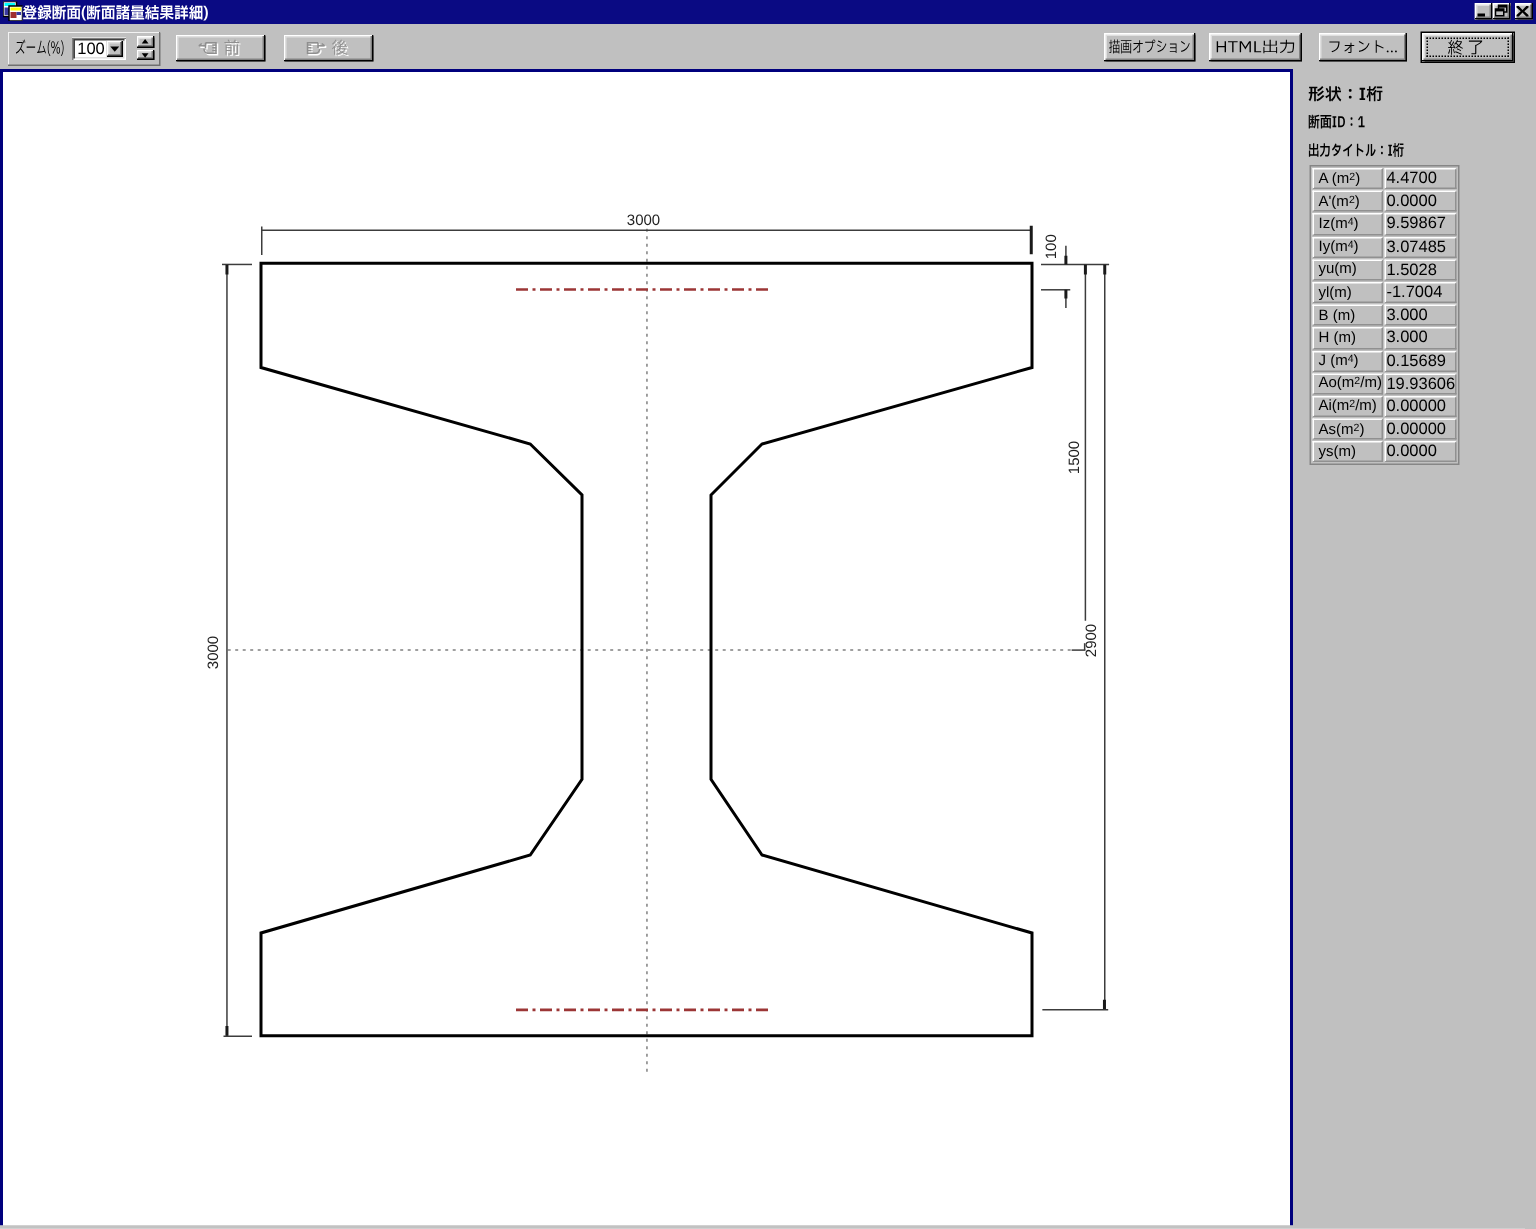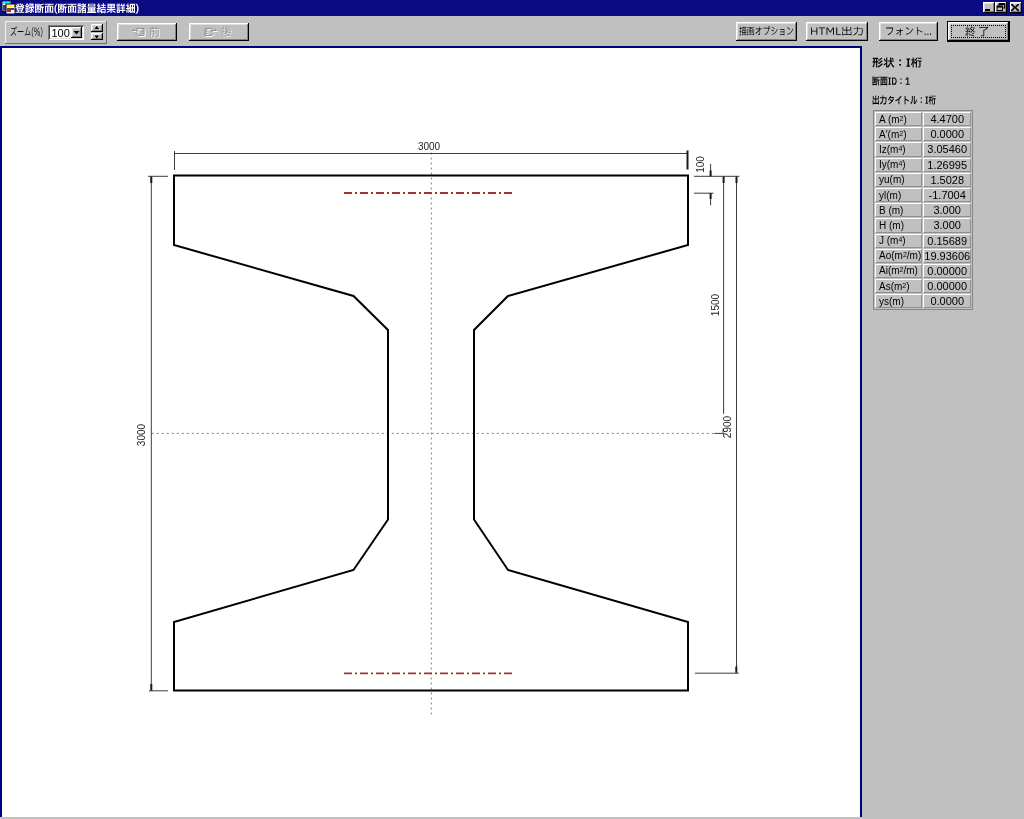--- a/index.html
+++ b/index.html
@@ -155,40 +155,40 @@
       <path d="M8.1 -1.0V-3.5H9.2V0.7H8.1V0.1H1.9V0.7H0.8V-3.5H1.9V-1.0H4.4V-4.2H1.1V-7.8H2.2V-5.2H4.4V-8.3H5.5V-5.2H7.8V-7.8H8.9V-4.2H5.5V-1.0Z M14.9 -6.5H19.1V-5.9Q19.1 -2.4 18.7 -1.0Q18.6 -0.1 18.1 0.2Q17.6 0.6 16.6 0.6H15.2L14.9 -0.6H16.4Q17.0 -0.6 17.2 -0.7Q17.5 -0.9 17.6 -1.3Q17.7 -1.8 17.8 -2.8Q17.9 -3.8 17.9 -4.9V-5.5H14.9Q14.8 -4.0 14.5 -2.9Q14.1 -1.8 13.4 -0.9Q12.6 -0.0 11.2 0.8L10.5 -0.2Q11.7 -0.9 12.4 -1.7Q13.1 -2.4 13.4 -3.3Q13.7 -4.2 13.7 -5.5H10.7V-6.5H13.8V-8.3H14.9Z M28.8 -6.8Q28.7 -4.0 27.1 -2.2Q25.5 -0.3 22.8 0.4L22.2 -0.7Q24.3 -1.2 25.6 -2.3Q24.6 -3.2 23.5 -3.9L24.2 -4.7Q25.3 -4.1 26.4 -3.2Q27.2 -4.2 27.5 -5.7H24.1Q23.6 -5.1 23.1 -4.5Q22.5 -4.0 21.8 -3.4L21.0 -4.3Q22.1 -5.1 22.8 -6.0Q23.5 -7.0 24.0 -8.1L25.1 -7.8Q24.9 -7.2 24.7 -6.8Z M38.9 -7.1Q37.6 -5.9 36.1 -4.8V0.4H34.9V-4.1Q33.2 -3.2 31.3 -2.6L30.8 -3.7Q32.9 -4.3 34.8 -5.4Q36.7 -6.6 38.1 -8.0Z M48.3 -2.1Q47.2 -2.7 46.1 -3.2Q45.0 -3.6 44.2 -3.9V0.4H43.0V-7.9H44.2V-5.2Q45.1 -4.9 46.4 -4.3Q47.6 -3.8 48.8 -3.2Z M59.5 -3.8Q59.1 -2.4 58.2 -1.3Q57.4 -0.2 56.2 0.2H55.2V-7.8H56.4V-1.1Q57.0 -1.6 57.5 -2.3Q58.1 -3.1 58.5 -4.4ZM52.6 -7.7H53.8V-4.8Q53.8 -2.8 53.2 -1.6Q52.6 -0.4 51.5 0.4L50.7 -0.6Q51.7 -1.3 52.1 -2.2Q52.6 -3.2 52.6 -4.7Z M64.2 -5.7V-5.9Q64.2 -6.2 64.4 -6.4Q64.6 -6.6 65.0 -6.6Q65.4 -6.6 65.6 -6.4Q65.8 -6.2 65.8 -5.9V-5.7Q65.8 -5.4 65.6 -5.2Q65.4 -5.0 65.0 -5.0Q64.6 -5.0 64.4 -5.2Q64.2 -5.4 64.2 -5.7ZM64.2 -1.7V-1.8Q64.2 -2.2 64.4 -2.4Q64.6 -2.6 65.0 -2.6Q65.4 -2.6 65.6 -2.4Q65.8 -2.2 65.8 -1.8V-1.7Q65.8 -1.3 65.6 -1.1Q65.4 -0.9 65.0 -0.9Q64.6 -0.9 64.4 -1.1Q64.2 -1.3 64.2 -1.7Z M73.8 0.0H70.6V-1.1H71.5V-6.3H70.6V-7.3H73.8V-6.3H72.9V-1.1H73.8Z M80.6 -5.8Q80.2 -5.0 79.9 -4.5V0.8H79.0V-3.3Q78.6 -2.9 78.3 -2.6L78.0 -3.2L77.5 -2.8L77.1 -4.2Q77.1 -4.2 77.1 -4.2Q77.0 -4.2 77.0 -4.1V0.8H76.1V-3.7H76.0Q76.0 -3.0 75.8 -2.4Q75.6 -1.9 75.2 -1.3L74.7 -2.3Q75.3 -3.2 75.6 -4.0Q75.9 -4.8 76.0 -5.7H74.9V-6.7H76.1V-8.4H77.0V-6.7H78.1V-6.4Q79.0 -7.3 79.6 -8.5L80.4 -8.1Q80.1 -7.3 79.5 -6.6Q79.0 -5.9 78.4 -5.4L78.1 -6.0V-5.7H77.0V-4.7H77.1L77.3 -4.8Q77.5 -4.9 77.6 -4.9Q77.7 -4.9 77.8 -4.7L78.1 -3.7Q78.6 -4.2 79.0 -4.9Q79.5 -5.5 79.8 -6.2ZM80.7 -8.1H83.9V-7.2H80.7ZM84.1 -5.6V-4.6H83.1V-0.4Q83.1 0.1 82.8 0.4Q82.6 0.7 82.1 0.7H81.1L80.9 -0.3H82.0V-4.6H80.5V-5.6Z" fill="#000"></path>
     </svg>
   </div>
 <style>
 #tbl{position:absolute;left:873px;top:110px;border-collapse:separate;border-spacing:1px;
  background:#c0c0c0;border:1px solid #868686;}
 #tbl td{height:14.2px;font:10px "Liberation Sans";color:#000;background:#c0c0c0;
  border-top:1px solid #fff;border-left:1px solid #fff;border-bottom:1px solid #909090;border-right:1px solid #909090;
  padding:0}
 #tbl td.lab{width:44px;padding-left:3px}
-#tbl td.val{width:45px;text-align:center;font-size:11px}
+#tbl td.val{width:45px;font-size:11px}
 #tbl sup{font-size:7px;vertical-align:2px;letter-spacing:0}
 </style>
 <table id="tbl">
     <tbody>
       <tr>
         <td class="lab">A (m<sup>2</sup>)</td>
         <td class="val">4.4700</td>
       </tr>
       <tr>
         <td class="lab">A'(m<sup>2</sup>)</td>
         <td class="val">0.0000</td>
       </tr>
       <tr>
         <td class="lab">Iz(m<sup>4</sup>)</td>
-        <td class="val">3.05460</td>
+        <td class="val">9.59867</td>
       </tr>
       <tr>
         <td class="lab">Iy(m<sup>4</sup>)</td>
-        <td class="val">1.26995</td>
+        <td class="val">3.07485</td>
       </tr>
       <tr>
         <td class="lab">yu(m)</td>
         <td class="val">1.5028</td>
       </tr>
       <tr>
         <td class="lab">yl(m)</td>
         <td class="val">-1.7004</td>
       </tr>
       <tr>

